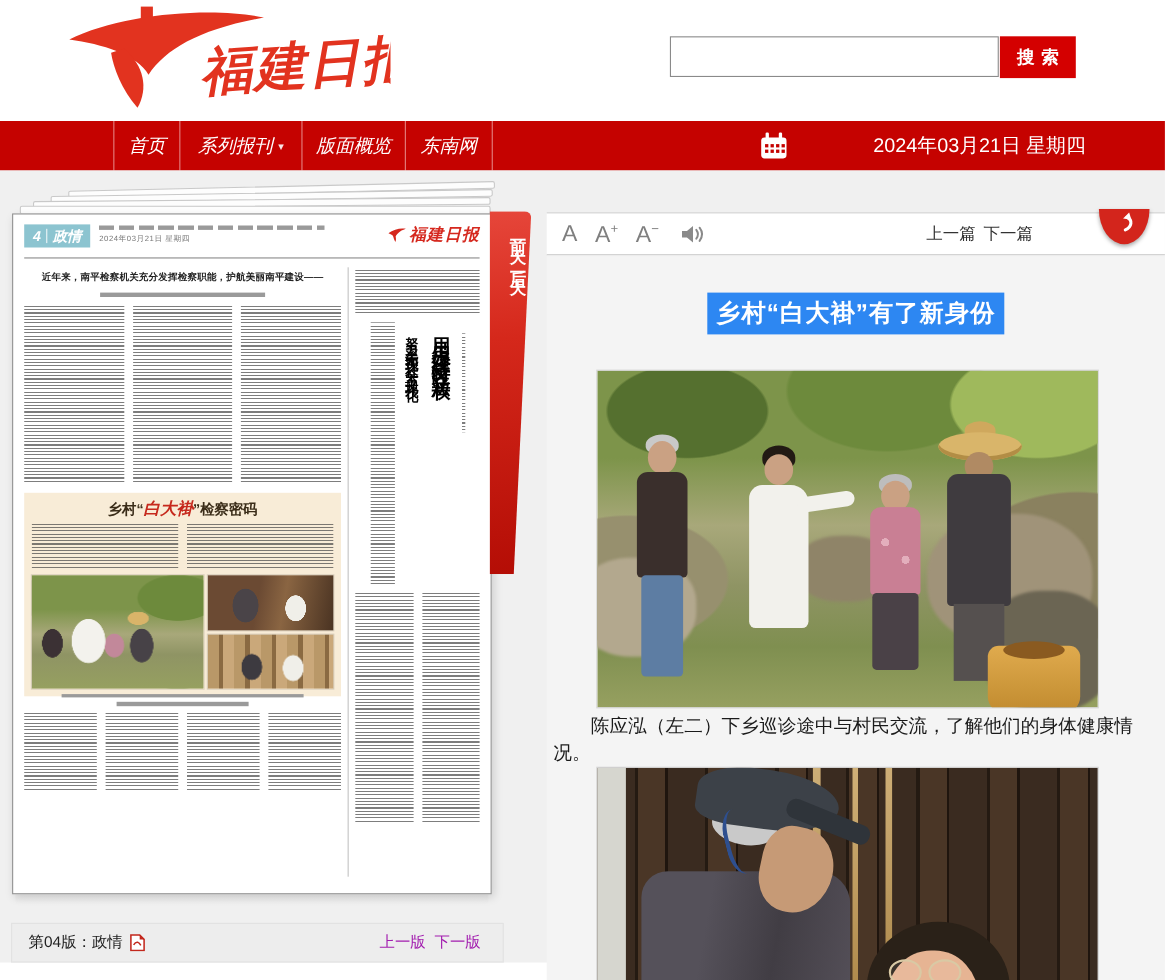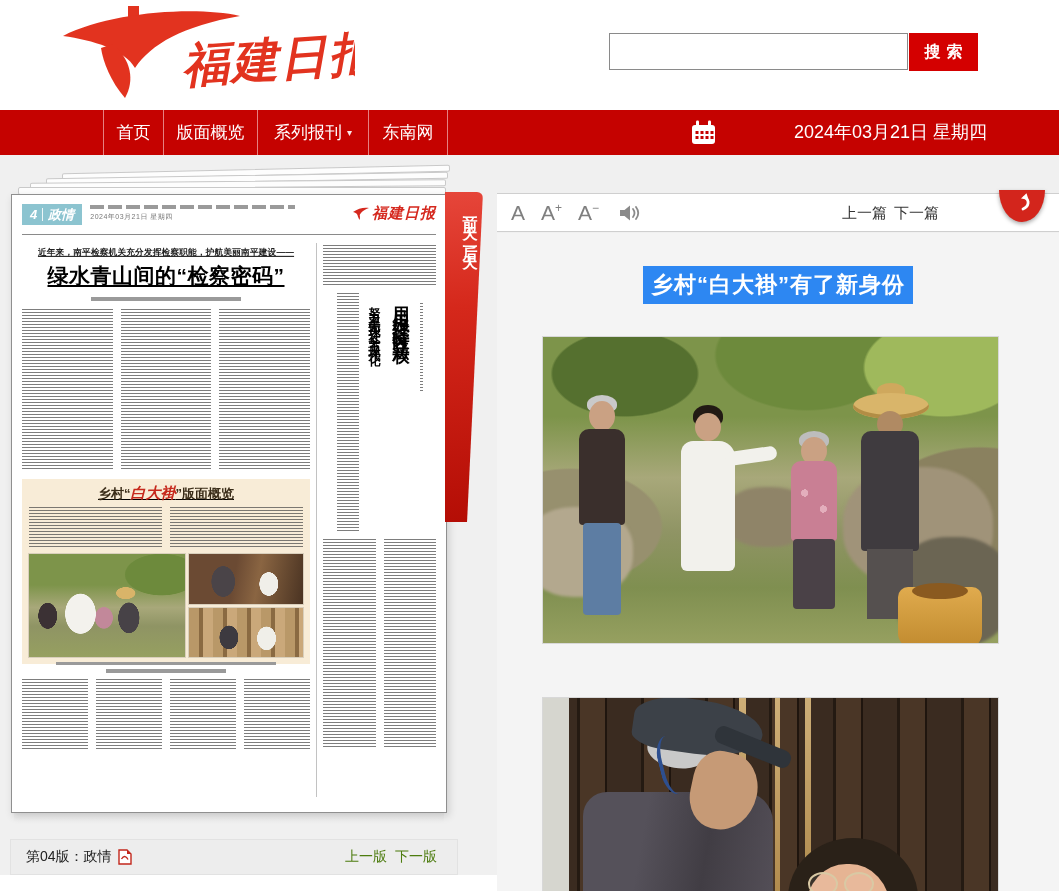--- a/index.html
+++ b/index.html
@@ -19,21 +19,21 @@
     border:1px solid #8a8a8a; background:#fff; font-size:16px; padding:0 8px; outline:none;
   }
   #search-btn {
     left:909px; top:33px; width:69px; height:38px; background:#d40000; color:#fff;
     border:none; font-size:16px; font-weight:bold; letter-spacing:6px; padding-left:6px;
     cursor:pointer; font-family:inherit;
   }
 
   
   #nav { left:0; top:110px; width:1059px; height:45px; background:#c50200; color:#fff; }
-  #nav-items { left:103px; top:0; height:45px; display:flex; }
+  #nav-items { left:103px; top:0; height:45px; display:flex;font-style:italic; }
   .nav-item {
     height:45px; line-height:45px; text-align:center; font-size:17px; color:#fff;
     border-left:1px solid rgba(255,235,235,.55); cursor:pointer; position:relative;
   }
   .nav-item:last-child { border-right:1px solid rgba(255,235,235,.55); }
   .nav-item .caret { font-size:10px; vertical-align:2px; margin-left:5px; color:rgba(255,255,255,.9); }
   #nav-cal { left:690px; top:9px; width:27px; height:27px; cursor:pointer; }
   #nav-date { right:72px; top:0; height:45px; line-height:45px; font-size:18px; color:#fff; }
 
   
@@ -59,21 +59,21 @@
   .meta-bar { width:205px; height:4px; background:repeating-linear-gradient(90deg,#9a9a9a 0 14px,transparent 14px 18px); margin-bottom:3px; }
   #paper-meta-date { font-size:7px; color:#777; letter-spacing:.5px; }
   #paper-masthead { margin-left:auto; display:flex; align-items:center; gap:2px; }
   #paper-masthead .mm-text {
     color:#d5281e; font-weight:bold; font-style:italic; font-size:15px;
     font-family:"Liberation Serif","DejaVu Serif",serif; letter-spacing:1px;
   }
   #paper-hr { border-top:1px solid #8a8a8a; margin:4px 0 0; }
 
   #paper-body { display:flex; height:560px; margin-top:2px; }
-  #paper-left { width:288px;text-decoration:underline; }
+  #paper-left { width:288px; }
   #paper-coldiv { width:1px; background:#c2c2c2; margin:6px 6px 0 6px; }
   #paper-right { flex:1; }
 
   .sim { background-image:repeating-linear-gradient(to bottom, rgba(70,70,70,.7) 0 1px, transparent 1px 3px); }
   .cols { display:flex; gap:8px; }
   .cols > div { flex:1; }
   .cbar { height:4px; background:#9a9a9a; margin:0 auto; }
 
   #a1-kicker { font-size:9px; font-weight:bold; color:#222; text-align:center; margin-top:9px; letter-spacing:.2px; white-space:nowrap; transform:scale(.96); }
   #a1-headline { font-size:21px; font-weight:900; color:#000; text-align:center; margin-top:3px; letter-spacing:.5px; white-space:nowrap; }
@@ -134,21 +134,21 @@
   #ribbon-prev { padding-top:13px; }
   #ribbon-next { padding-top:14px; }
 
   
   #footer-bar {
     left:10px; top:839px; width:448px; height:36px; background:#ededed;
     border:1px solid #e2e2e2; display:flex; align-items:center; padding:0 20px 0 15px;
     font-size:14px; color:#222;
   }
   #footer-bar .fpg { display:flex; align-items:center; gap:6px; }
-  #footer-links { margin-left:auto; display:flex; gap:8px; color:#4d7c0f; }
+  #footer-links { margin-left:auto; display:flex; gap:8px; color:#a21caf; }
   #footer-links span { cursor:pointer; }
 
   
   #toolbar {
     left:497px; top:193px; width:562px; height:39px; background:#fff;
     border-top:1px solid #cfcfcf; border-bottom:1px solid #cfcfcf;
     display:flex; align-items:center; padding-left:14px;
   }
   .fc { color:#7f7f7f; font-size:21px; margin-right:16px; cursor:pointer; line-height:1; }
   .fc sup { font-size:12px; }
@@ -241,22 +241,22 @@
       <text x="128" y="78" font-size="47" font-weight="bold" font-style="italic" font-family="Liberation Serif, DejaVu Serif, serif" fill="#e2331f" transform="rotate(-4 128 78)" letter-spacing="2">福建日报</text>
     </svg>
   </div>
   <input class="abs" id="search-input" type="text" value="" style="">
   <button class="abs" id="search-btn">搜索</button>
 </div>
 
 <div class="abs" id="nav">
   <div class="abs" id="nav-items">
     <div class="nav-item" style="width:60px"><span>首页</span></div>
+    <div class="nav-item" style="width:111px"><span>系列报刊</span><span class="caret">▾</span></div>
     <div class="nav-item" style="width:94px"><span>版面概览</span></div>
-    <div class="nav-item" style="width:111px"><span>系列报刊</span><span class="caret">▾</span></div>
     <div class="nav-item" style="width:80px"><span>东南网</span></div>
   </div>
   <div class="abs" id="nav-cal">
     <svg width="27" height="27" viewBox="0 0 27 27">
       <rect x="2" y="6" width="23" height="19" rx="3" fill="#fff"></rect>
       <rect x="6" y="1.5" width="3" height="7" rx="1.2" fill="#fff"></rect>
       <rect x="18" y="1.5" width="3" height="7" rx="1.2" fill="#fff"></rect>
       <g fill="#c50200">
         <rect x="5.5" y="12" width="3" height="3"></rect>
           <rect x="10.5" y="12" width="3" height="3"></rect>
@@ -298,31 +298,30 @@
       </svg>
       <span class="mm-text">福建日报</span>
     </div>
   </div>
   <div id="paper-hr"></div>
 
   <div id="paper-body">
 
     <div id="paper-left">
       <div id="a1-kicker">近年来，南平检察机关充分发挥检察职能，护航美丽南平建设——</div>
-      <div id="a1-headline">绿水青山间的“检察密码”</div>
       <div class="cbar" id="a1-byline"></div>
       <div class="cols" id="a1-cols">
         <div class="sim"></div>
           <div class="sim"></div>
           <div class="sim"></div>
       </div>
 
       <div id="feature-box">
         <div id="feature-title">
-          <span>乡村“</span><span class="accent">白大褂</span><span>”版面概览</span>
+          <span>乡村“</span><span class="accent">白大褂</span><span>”检察密码</span>
         </div>
         <div class="cols" id="feature-text">
           <div class="sim"></div>
             <div class="sim"></div>
         </div>
         <div id="feature-photos">
           <div class="fp" id="fp-outdoor"></div>
           <div class="fp" id="fp-indoor"></div>
           <div class="fp" id="fp-shelf"></div>
         </div>
@@ -436,20 +435,21 @@
       <div id="m2-hat-top"></div>
         <div id="m2-hat"></div>
       <div class="head" style="left:16px;top:18px;width:26px;height:26px;background:#b08a63"></div>
       <div id="m2-body"></div>
         <div id="m2-legs"></div>
     </div>
     <div id="barrel"></div>
     <div id="barrel-top"></div>
   </div>
 
+  <div id="art-caption">陈应泓（左二）下乡巡诊途中与村民交流，了解他们的身体健康情况。</div>
 
   <div class="photo" id="photo2">
     <div id="p2-bg"></div>
     <div class="slit" style="left:196px"></div>
     <div class="slit" style="left:232px;width:5px"></div>
     <div class="slit" style="left:262px;width:6px"></div>
     <div id="p2-pillar"></div>
     <div id="p2-man">
       <div id="p2-vest"></div>
       <div id="p2-hair"></div>

